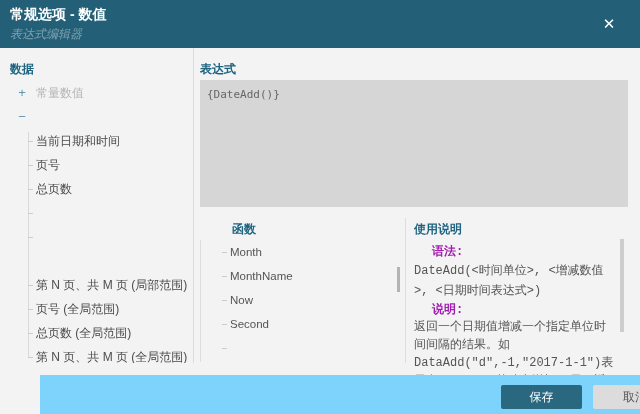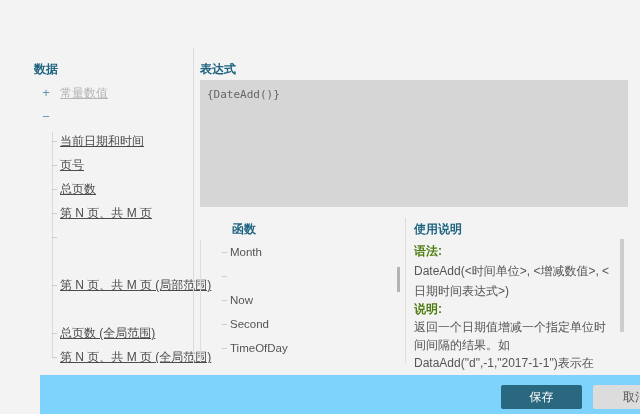--- a/index.html
+++ b/index.html
@@ -8,26 +8,26 @@
   .dialog { position:absolute; top:0; left:0; width:640px; height:414px; background:#f3f3f3; overflow:hidden; }
 
   
   .hdr { position:absolute; top:0; left:0; width:640px; height:48px; background:#235f76; z-index:6; }
   .hdr-title { position:absolute; left:10px; top:6px; font-size:14px; font-weight:bold; color:#ffffff; }
   .hdr-sub { position:absolute; left:10px; top:26px; font-size:12px; font-style:italic; color:#7fa2af; }
   .hdr-close { position:absolute; left:594px; top:10px; width:30px; height:28px; color:#ffffff;
                font-size:15px; text-align:center; line-height:28px; cursor:pointer; }
 
   
-  .side-clip { position:absolute; top:48px; left:0; width:194px; height:315px; overflow:hidden;margin-left:24px; }
+  .side-clip { position:absolute; top:48px; left:0; width:194px; height:315px; overflow:hidden; }
   .panel-title { font-weight:bold; color:#1e6480; font-size:12px; }
   .side-title { position:absolute; left:10px; top:13px; }
   .side-divider { position:absolute; left:193px; top:48px; width:1px; height:315px; background:#dcdcdc; }
   .trow { position:absolute; left:0; width:193px; height:24px; line-height:24px; white-space:nowrap; cursor:pointer; }
-  .trow .lbl { position:absolute; left:36px;text-decoration:underline; }
+  .trow .lbl { position:absolute; left:36px; }
   .trow.dis .lbl { color:#b5b5b5; }
   .expander { position:absolute; left:15px; top:0; width:14px; height:24px; text-align:center;
               color:#5e97ad; font-size:13px; line-height:24px; cursor:pointer; }
   .tick { position:absolute; left:28px; top:12px; width:5px; height:1px; background:#cccccc; }
   .guide { position:absolute; width:1px; background:#d9d9d9; }
   .side-guide { left:28px; top:84px; height:226px; }
 
   
   .expr-title { position:absolute; left:200px; top:61px; }
   .expr-box { position:absolute; left:200px; top:80px; width:428px; height:127px; background:#d6d6d6;
@@ -37,41 +37,46 @@
   
   .func-title { position:absolute; left:200px; top:221px;margin-left:32px; }
   .func-guide { left:200px; top:240px; height:122px; background:#dddddd; }
   .frow { position:absolute; left:200px; width:196px; height:24px; line-height:24px; cursor:pointer;padding-left:44px; }
   .frow .lbl { position:absolute; left:30px; font-size:11.5px; color:#555555; }
   .frow .tick { left:22px; }
   .func-sb { position:absolute; left:397px; top:267px; width:3px; height:25px; background:#b3b3b3; }
   .panel-divider { position:absolute; left:405px; top:218px; width:1px; height:145px; background:#dddddd; }
 
   
-  .usage-clip { position:absolute; left:414px; top:215px; width:216px; height:160px; overflow:hidden; }
+  .usage-clip { position:absolute; left:414px; top:215px; width:216px; height:160px; overflow:hidden;font-family:Liberation Mono, monospace; }
   .usage-title { position:absolute; left:0; top:6px; }
-  .u-bold { position:absolute; left:0; font-weight:bold; color:#4d7c0f;text-align:right; }
+  .u-bold { position:absolute; left:18px; font-weight:bold; color:#a21caf;text-align:right; }
   .u-syntax-label { top:28px; }
   .u-syntax { position:absolute; left:0; top:46px; width:198px; line-height:20px; color:#555555; }
   .u-desc-label { top:86px; }
   .u-desc { position:absolute; left:0; top:103px; width:200px; line-height:18px; color:#555555; }
   .usage-sb { position:absolute; left:620px; top:239px; width:4px; height:93px; background:#cdcdcd; }
 
   
   .ftr { position:absolute; left:0; top:375px; width:640px; height:39px; background:#7dd3fc; z-index:5;margin-left:40px; }
   .btn { position:absolute; top:10px; height:24px; border:none; font-size:12px; border-radius:2px;
          cursor:pointer; font-family:inherit; }
   .btn-save { left:461px; width:81px; background:#29687f; color:#ffffff; }
   .btn-cancel { left:553px; width:84px; background:#dcdcdc; color:#555555; }
 </style>
 </head>
 <body>
 
 <div class="dialog">
 
+  <div class="hdr">
+    <div class="hdr-title">常规选项 - 数值</div>
+    <div class="hdr-sub">表达式编辑器</div>
+    <div class="hdr-close">✕</div>
+  </div>
 
   <div class="side-clip">
     <div class="panel-title side-title">数据</div>
     <div class="guide side-guide"></div>
 
     <div class="trow dis" style="top:33px">
       <span class="expander">+</span>
       <span class="lbl">常量数值</span>
     </div>
     <div class="trow" style="top:57px">
@@ -84,28 +89,31 @@
     <div class="trow" style="top:105px">
       <span class="tick"></span>
       <span class="lbl">页号</span>
     </div>
     <div class="trow" style="top:129px">
       <span class="tick"></span>
       <span class="lbl">总页数</span>
     </div>
     <div class="trow" style="top:153px">
       <span class="tick"></span>
-      <span class="lbl">第 N 页、共 M 页</span>
     </div>
     <div class="trow" style="top:177px">
       <span class="tick"></span>
     </div>
     <div class="trow" style="top:225px">
       <span class="tick"></span>
       <span class="lbl">第 N 页、共 M 页 (局部范围)</span>
+    </div>
+    <div class="trow" style="top:249px">
+      <span class="tick"></span>
+      <span class="lbl">页号 (全局范围)</span>
     </div>
     <div class="trow" style="top:273px">
       <span class="tick"></span>
       <span class="lbl">总页数 (全局范围)</span>
     </div>
     <div class="trow" style="top:297px">
       <span class="tick"></span>
       <span class="lbl">第 N 页、共 M 页 (全局范围)</span>
     </div>
   </div>
@@ -117,32 +125,32 @@
   </div>
 
   <div class="panel-title func-title">函数</div>
   <div class="guide func-guide"></div>
   <div class="frow" style="top:240px">
     <span class="tick"></span>
     <span class="lbl">Month</span>
   </div>
   <div class="frow" style="top:264px">
     <span class="tick"></span>
+    <span class="lbl">MonthName</span>
   </div>
   <div class="frow" style="top:288px">
     <span class="tick"></span>
     <span class="lbl">Now</span>
   </div>
   <div class="frow" style="top:312px">
     <span class="tick"></span>
     <span class="lbl">Second</span>
   </div>
   <div class="frow" style="top:336px">
     <span class="tick"></span>
-    <span class="lbl">TimeOfDay</span>
   </div>
   <div class="func-sb"></div>
 
   <div class="panel-divider"></div>
 
   <div class="usage-clip">
     <div class="panel-title usage-title">使用说明</div>
     <div class="u-bold u-syntax-label">语法:</div>
     <div class="u-syntax">DateAdd(&lt;时间单位&gt;, &lt;增减数值&gt;, &lt;日期时间表达式&gt;)</div>
     <div class="u-bold u-desc-label">说明:</div>

